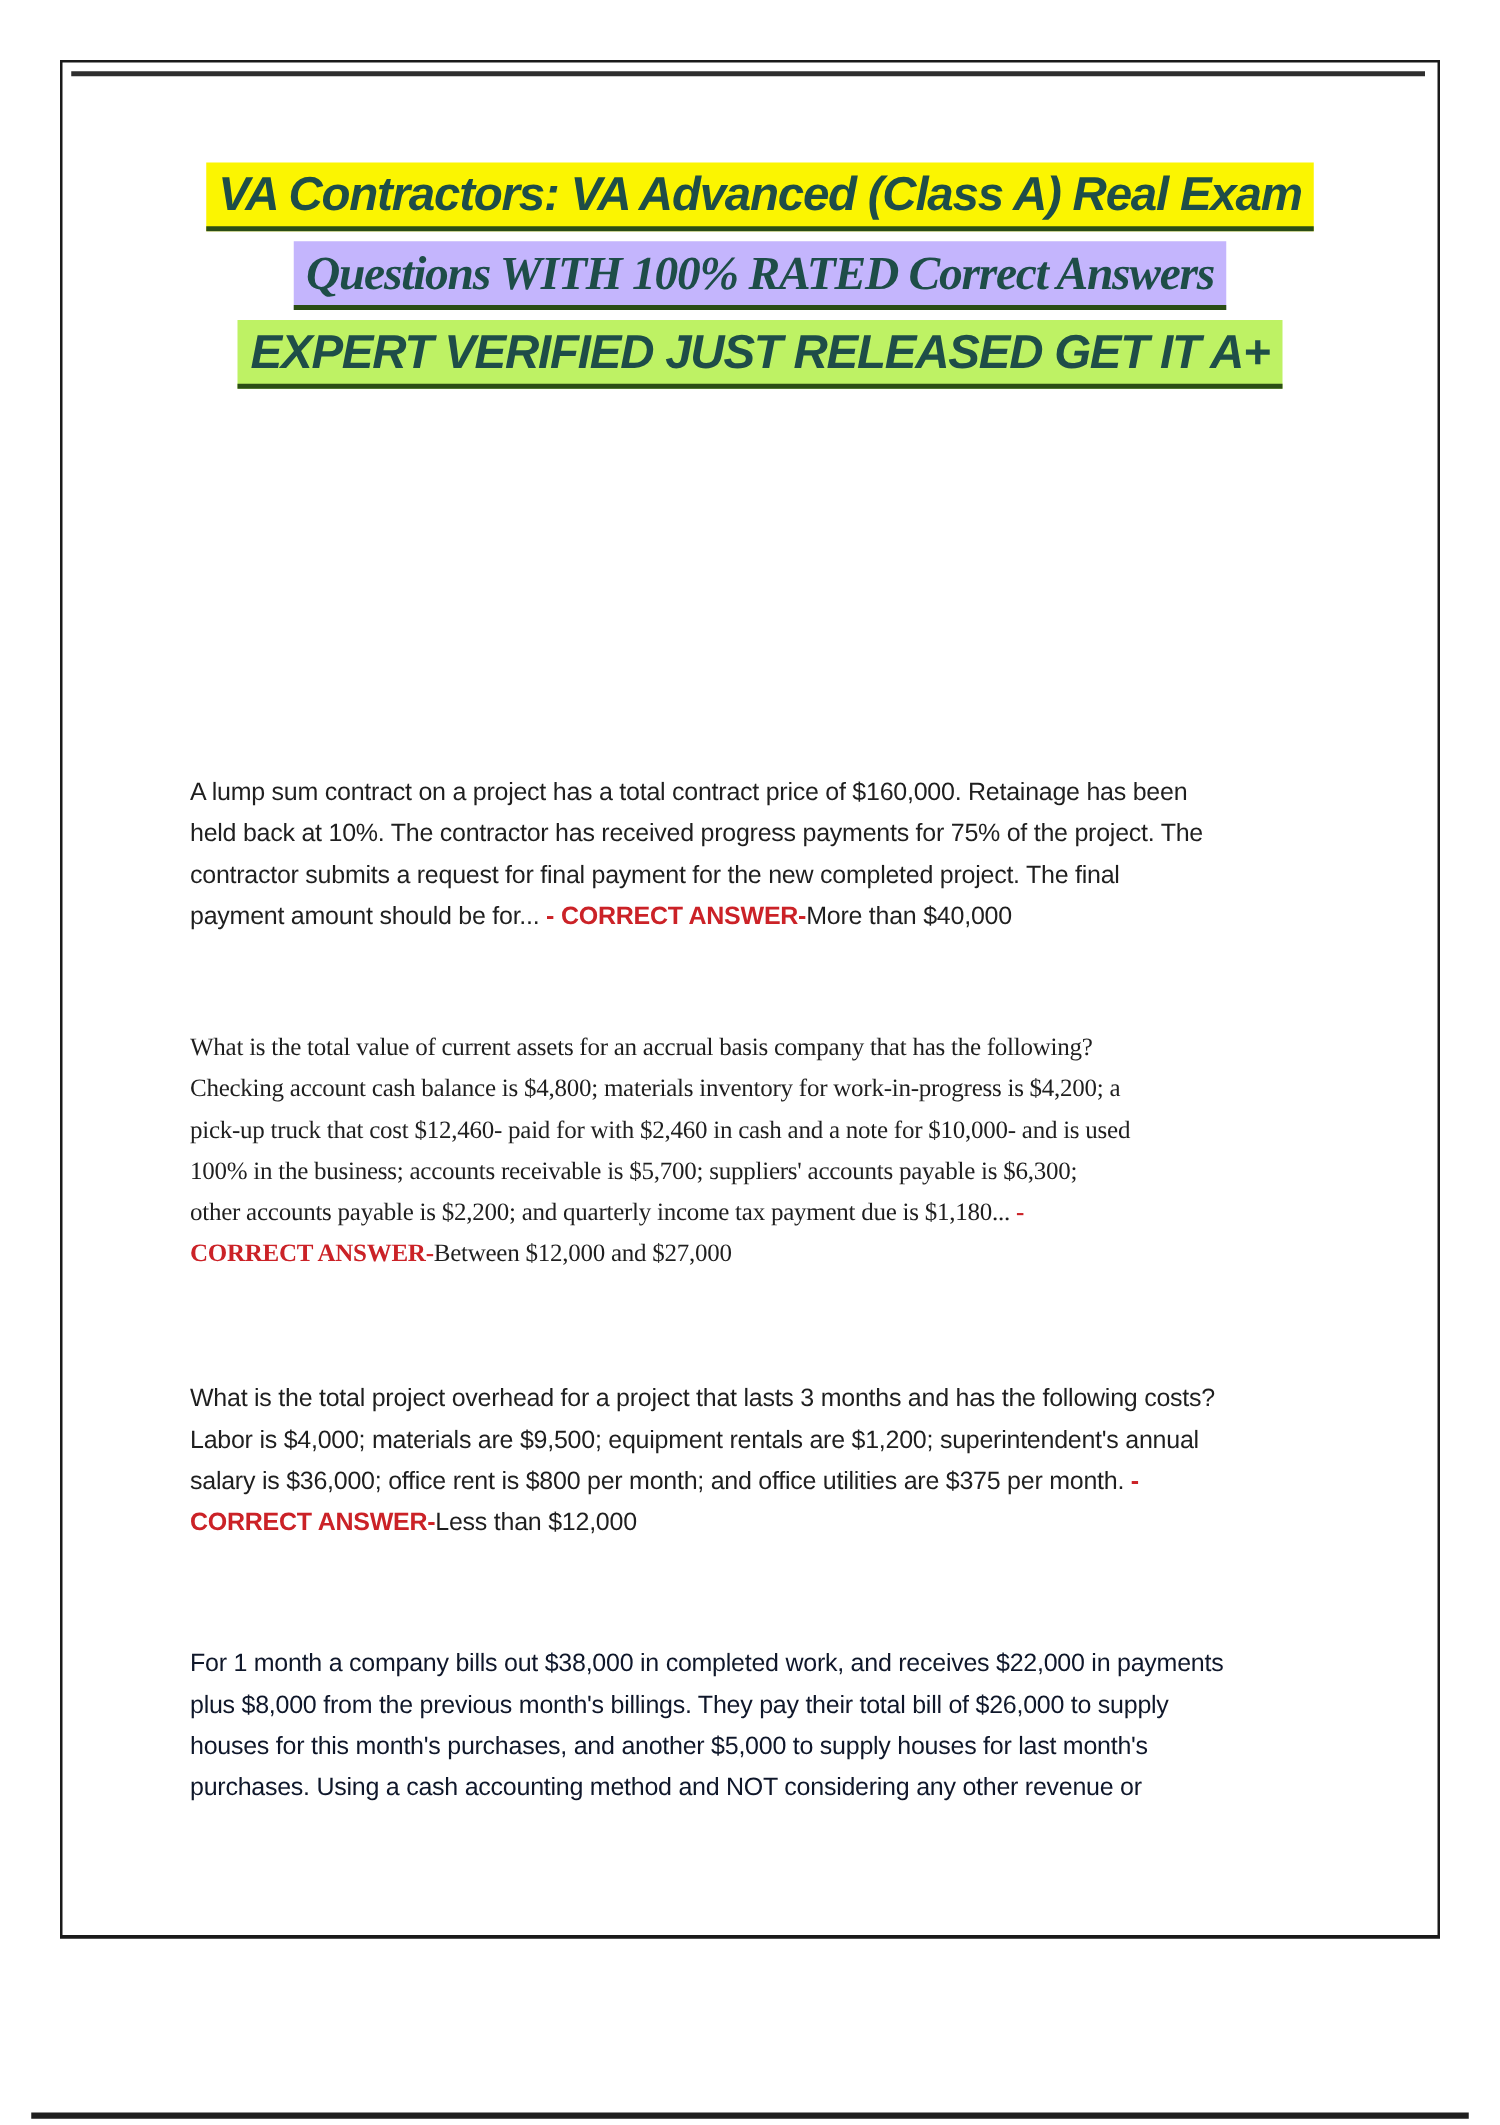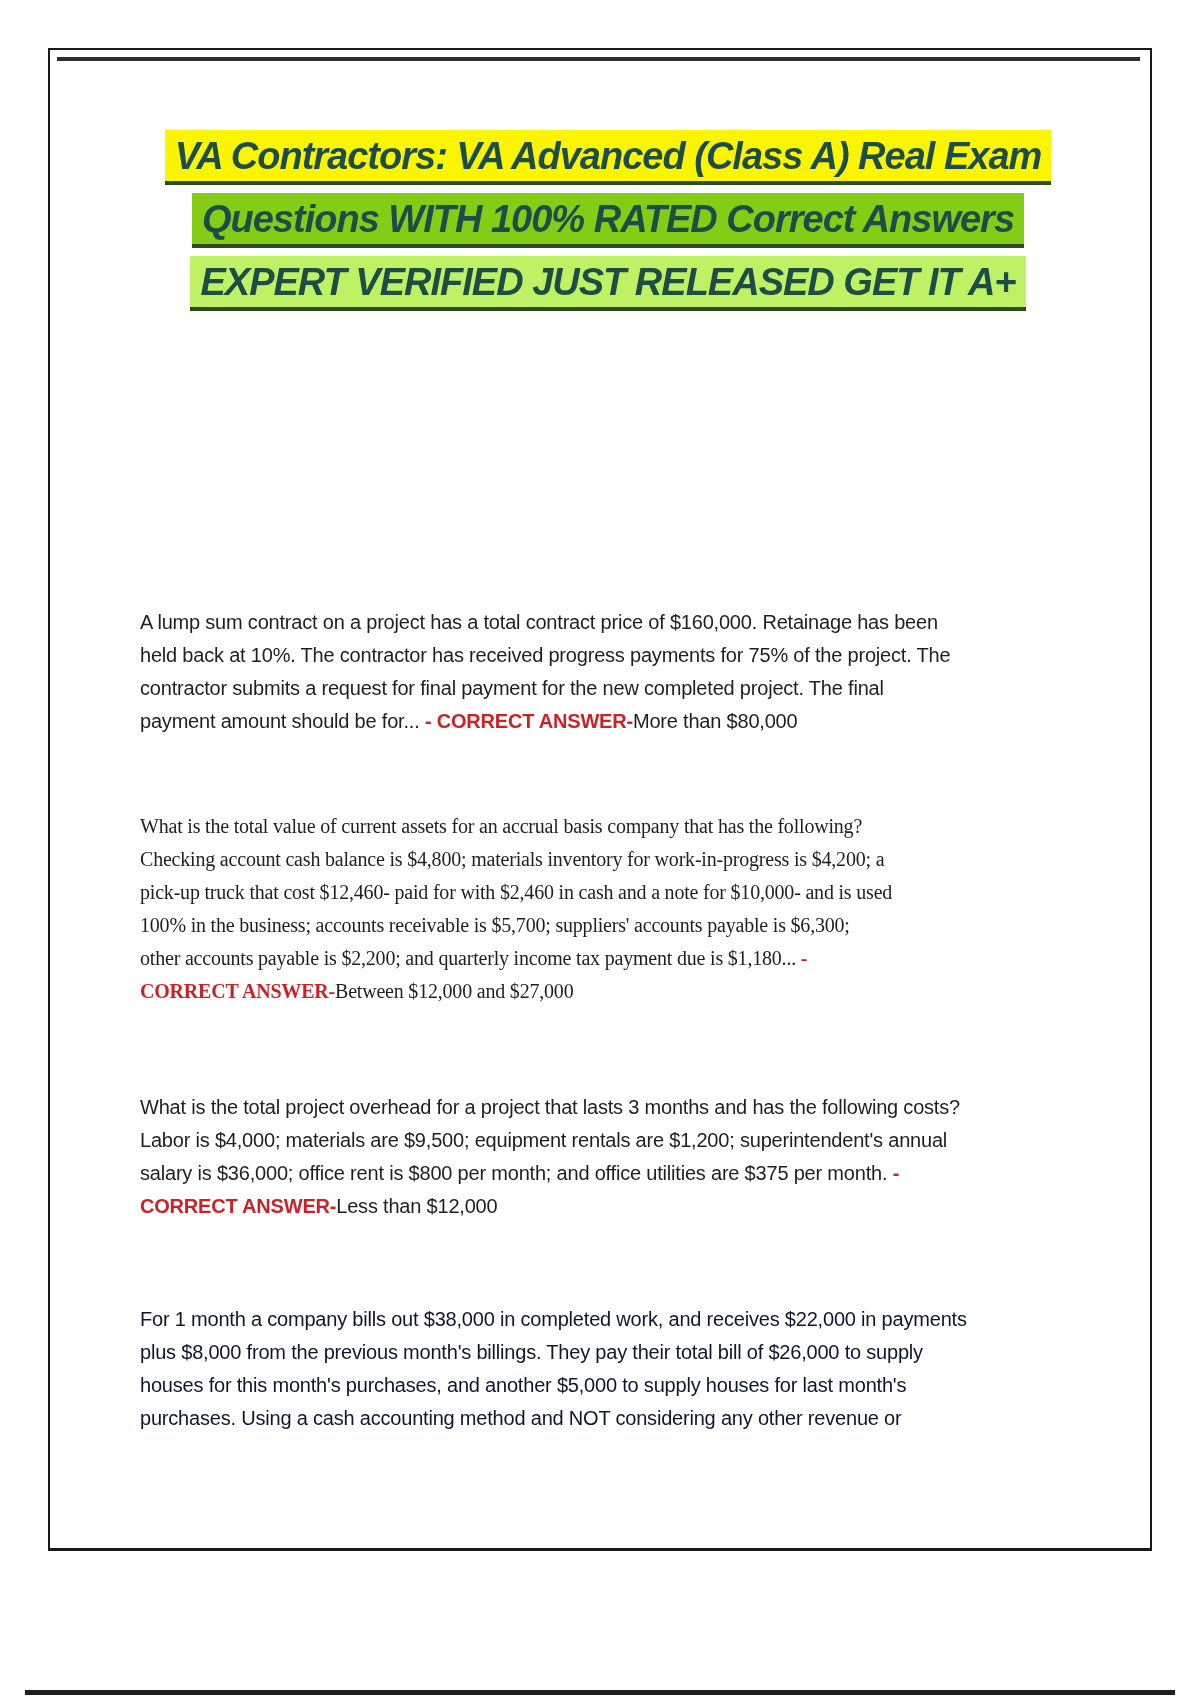--- a/index.html
+++ b/index.html
@@ -52,21 +52,21 @@
     font-style: italic;
     letter-spacing: -1px;
     padding: 3px 10px 2px 10px;
     border-bottom: 4px solid #2b4d15;
     line-height: 46px;
   }
   .para {
     position: absolute;
     left: 86px;
     width: 930px;
-    margin: 4px;
+    margin: 16px;
     font-size: 20px;
     line-height: 33px;
     letter-spacing: -0.2px;
     white-space: pre-line;
   }
   .para .answer-marker {
     font-weight: bold;
   }
   .para-0 { top: 552px; }
   .para-1 { top: 756px; font-family: Liberation Serif, serif; }
@@ -81,28 +81,28 @@
     background: #1f1f1f;
   }
 </style>
 </head>
 <body>
 
 <div class="page-frame">
   <div class="top-rule"></div>
   <div class="title-block" id="title-block">
       <div class="title-line"><span class="hl" style="background: rgb(251, 245, 1); color: rgb(30, 77, 72); border-bottom-color: rgb(43, 77, 21);">VA Contractors: VA Advanced (Class A) Real Exam</span></div>
-      <div class="title-line"><span class="hl" style="background: #84cc16; color: rgb(30, 77, 72); border-bottom-color: rgb(43, 77, 21);">Questions WITH 100% RATED Correct Answers</span></div>
+      <div class="title-line"><span class="hl" style="background: #c4b5fd; color: rgb(30, 77, 72); border-bottom-color: rgb(43, 77, 21); font-family: Liberation Serif, serif;">Questions WITH 100% RATED Correct Answers</span></div>
       <div class="title-line"><span class="hl" style="background: #bef264; color: rgb(30, 77, 72); border-bottom-color: rgb(43, 77, 21);">EXPERT VERIFIED JUST RELEASED GET IT A+</span></div>
     </div>
   <div id="paragraphs-root">
       <p class="para para-0" style="color: rgb(31, 31, 31);"><span>A lump sum contract on a project has a total contract price of $160,000. Retainage has been
 held back at 10%. The contractor has received progress payments for 75% of the project. The
 contractor submits a request for final payment for the new completed project. The final
-payment amount should be for... </span><span class="answer-marker" style="color: rgb(203, 34, 39);">- CORRECT ANSWER-</span><span>More than $80,000</span></p>
+payment amount should be for... </span><span class="answer-marker" style="color: rgb(203, 34, 39);">- CORRECT ANSWER-</span><span>More than $40,000</span></p>
       <p class="para para-1" style="color: rgb(31, 31, 31);"><span>What is the total value of current assets for an accrual basis company that has the following?
 Checking account cash balance is $4,800; materials inventory for work-in-progress is $4,200; a
 pick-up truck that cost $12,460- paid for with $2,460 in cash and a note for $10,000- and is used
 100% in the business; accounts receivable is $5,700; suppliers' accounts payable is $6,300;
 other accounts payable is $2,200; and quarterly income tax payment due is $1,180... </span><span class="answer-marker" style="color: rgb(203, 34, 39);">-
 CORRECT ANSWER-</span><span>Between $12,000 and $27,000</span></p>
       <p class="para para-2" style="color: rgb(31, 31, 31);"><span>What is the total project overhead for a project that lasts 3 months and has the following costs?
 Labor is $4,000; materials are $9,500; equipment rentals are $1,200; superintendent's annual
 salary is $36,000; office rent is $800 per month; and office utilities are $375 per month. </span><span class="answer-marker" style="color: rgb(203, 34, 39);">-
 CORRECT ANSWER-</span><span>Less than $12,000</span></p>

